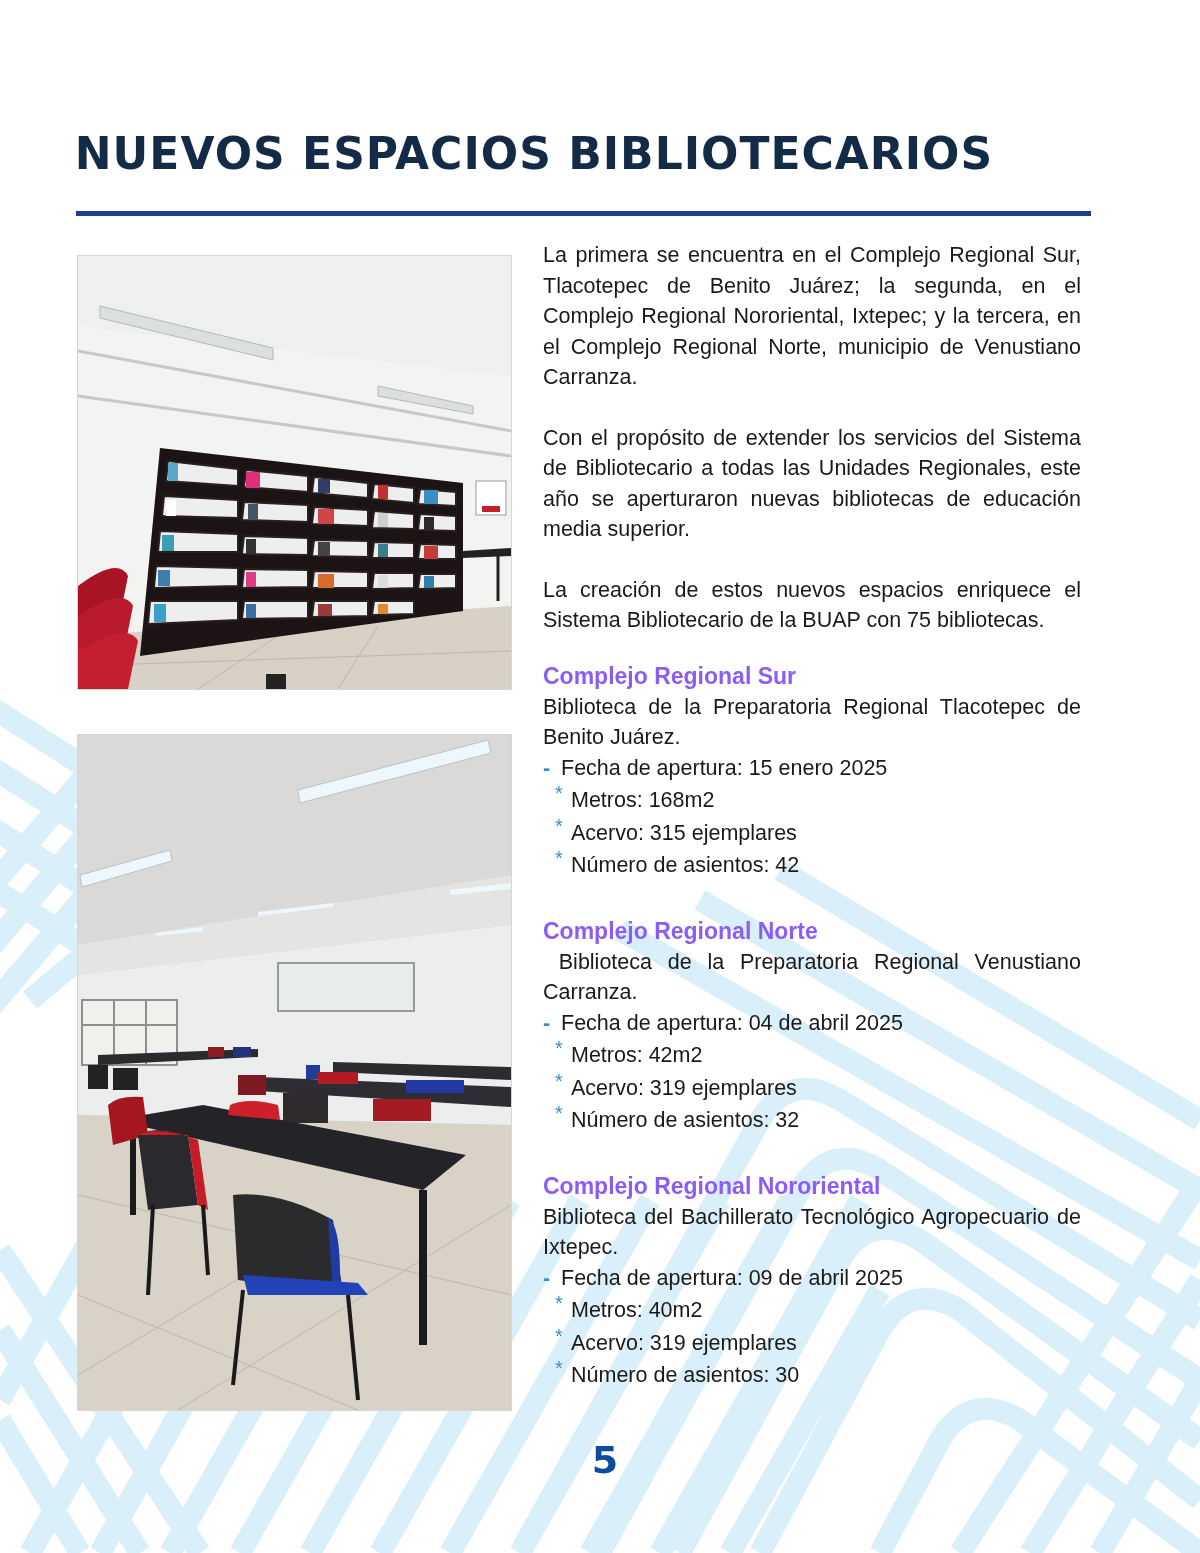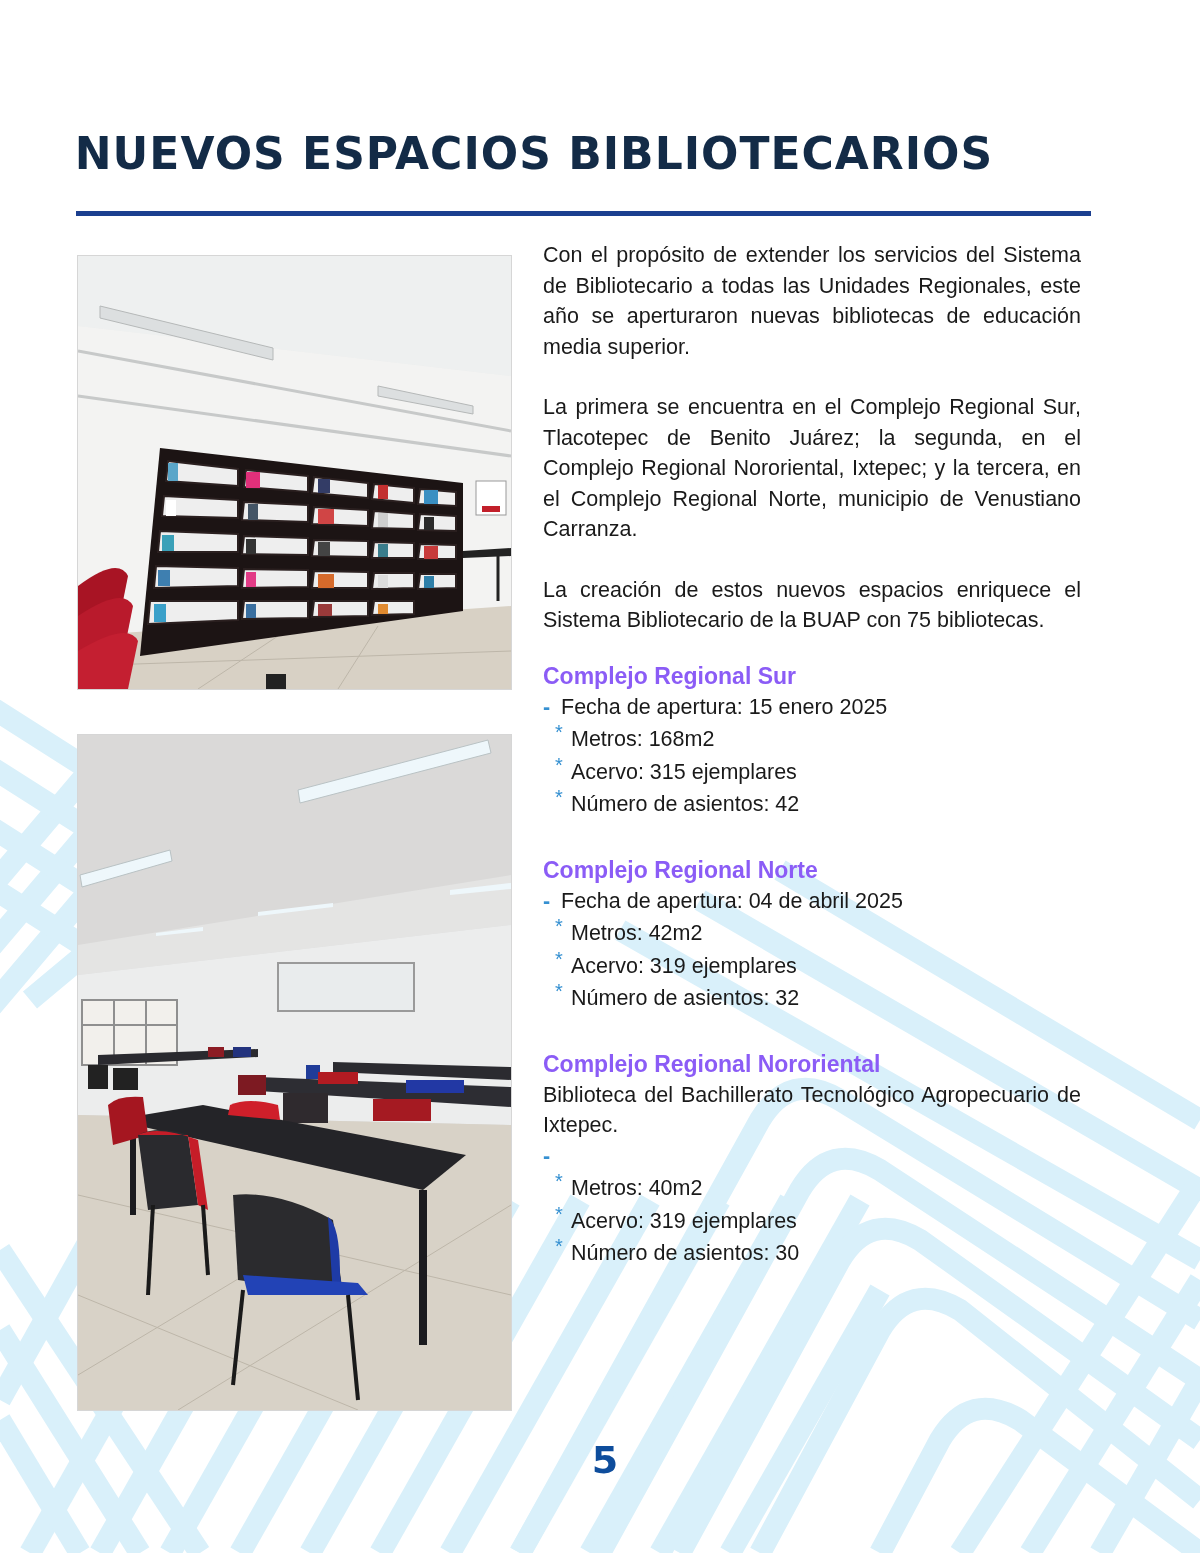--- a/index.html
+++ b/index.html
@@ -319,26 +319,27 @@
     <path d="M 250 482 Q 262 490 262 540 L 265 560 L 255 560 Z" fill="#1e3ba6"></path>
     <path d="M 165 540 L 280 548 L 290 560 L 170 560 Z" fill="#2243b6"></path>
     <line x1="165" y1="555" x2="155" y2="650" stroke="#1a1a1a" stroke-width="4"></line>
     <line x1="270" y1="560" x2="280" y2="665" stroke="#1a1a1a" stroke-width="4"></line>
     <line x1="75" y1="470" x2="70" y2="560" stroke="#1a1a1a" stroke-width="4"></line>
     <line x1="125" y1="470" x2="130" y2="540" stroke="#1a1a1a" stroke-width="4"></line>
   </svg>
 </div>
 
 <div class="text-col">
+  <p class="para">La primera se encuentra en el Complejo Regional Sur, Tlacotepec de Benito Juárez; la segunda, en el Complejo Regional Nororiental, Ixtepec; y la tercera, en el Complejo Regional Norte, municipio de Venustiano Carranza.</p>
   <p class="para">Con el propósito de extender los servicios del Sistema de Bibliotecario a todas las  Unidades Regionales,  este año se aperturaron  nuevas bibliotecas de  educación media superior.</p>
-  <p class="para">La primera se encuentra en el Complejo Regional Sur, Tlacotepec de Benito Juárez; la segunda, en el Complejo Regional Nororiental, Ixtepec; y la tercera, en el Complejo Regional Norte, municipio de Venustiano Carranza.</p>
   <p class="para" style="margin-bottom:24px">La creación de estos nuevos espacios enriquece el Sistema Bibliotecario de la BUAP con 75 bibliotecas.</p>
 
   <div class="section">
     <h2 class="section-heading">Complejo Regional Sur</h2>
+    <p class="section-desc">Biblioteca de la Preparatoria Regional Tlacotepec de Benito Juárez.</p>
     <p class="date-line">
       <span class="dash">-</span>
       <span>Fecha de apertura: 15 enero 2025</span>
     </p>
     <p class="stat-line">
       <span class="star">*</span>
       <span>Metros: 168m2</span>
     </p>
     <p class="stat-line">
       <span class="star">*</span>
@@ -347,20 +348,21 @@
     <p class="stat-line">
       <span class="star">*</span>
       <span>Número de asientos: 42</span>
     </p>
   </div>
 
   <div class="gap-sur"></div>
 
   <div class="section">
     <h2 class="section-heading">Complejo Regional Norte</h2>
+    <p class="section-desc" style="white-space:pre-wrap"> Biblioteca de la Preparatoria Regional Venustiano Carranza.</p>
     <p class="date-line">
       <span class="dash">-</span>
       <span>Fecha de apertura: 04 de abril 2025</span>
     </p>
     <p class="stat-line">
       <span class="star">*</span>
       <span>Metros: 42m2</span>
     </p>
     <p class="stat-line">
       <span class="star">*</span>
@@ -372,20 +374,21 @@
     </p>
   </div>
 
   <div class="gap-norte"></div>
 
   <div class="section">
     <h2 class="section-heading">Complejo Regional Nororiental</h2>
     <p class="section-desc">Biblioteca del Bachillerato Tecnológico Agropecuario de Ixtepec.</p>
     <p class="date-line">
       <span class="dash">-</span>
+      <span>Fecha de apertura: 09 de abril 2025</span>
     </p>
     <p class="stat-line">
       <span class="star">*</span>
       <span>Metros: 40m2</span>
     </p>
     <p class="stat-line">
       <span class="star">*</span>
       <span>Acervo: 319 ejemplares</span>
     </p>
     <p class="stat-line">

